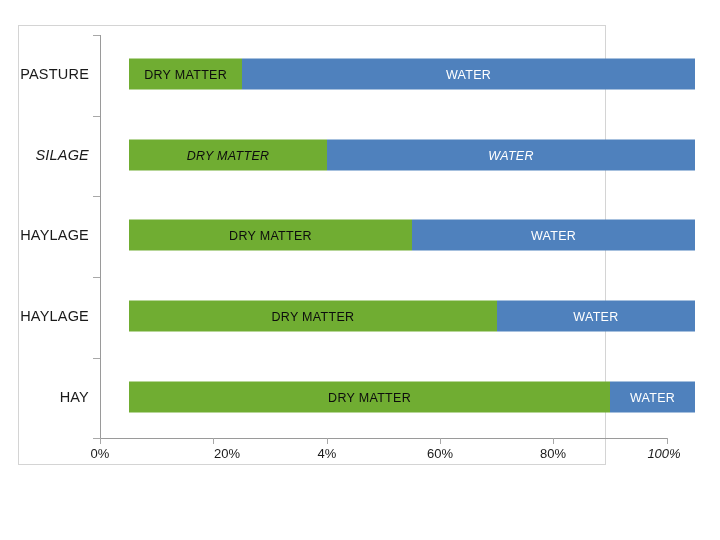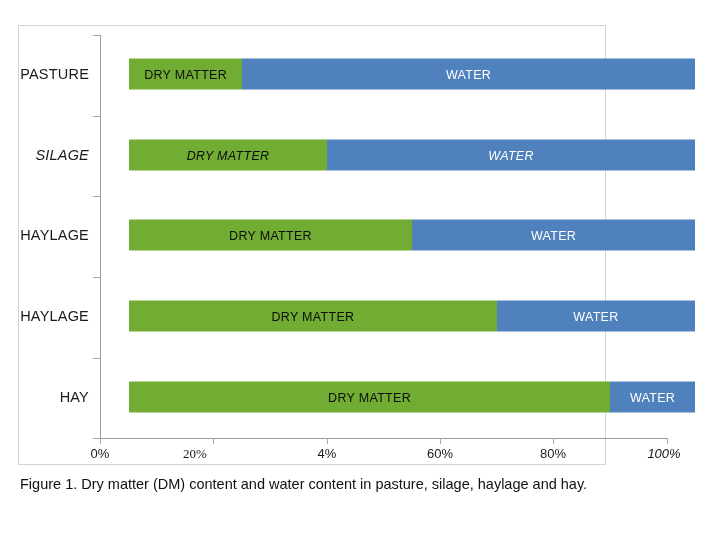--- a/index.html
+++ b/index.html
@@ -201,23 +201,22 @@
 
     <div class="cat-row" style="top:332px;">
       <div class="cat-label">HAY</div>
       <div class="bar-track">
         <div class="seg seg-dm" style="width:85%;">DRY MATTER</div>
         <div class="seg seg-water" style="left:85%;width:15%;">WATER</div>
       </div>
     </div>
 
     <div class="x-label" style="left:81px;">0%</div>
-    <div class="x-label" style="left:176px;font-family:Liberation Serif, serif;">20%</div>
+    <div class="x-label" style="left:208px;">20%</div>
     <div class="x-label" style="left:308px;">4%</div>
     <div class="x-label" style="left:421px;">60%</div>
     <div class="x-label" style="left:534px;">80%</div>
     <div class="x-label" style="left:645px;font-style:italic;">100%</div>
 
   </div>
 
-  <div id="caption">Figure 1. Dry matter (DM) content and water content in pasture, silage, haylage and hay.</div>
 
 </div>
 
 </body></html>

